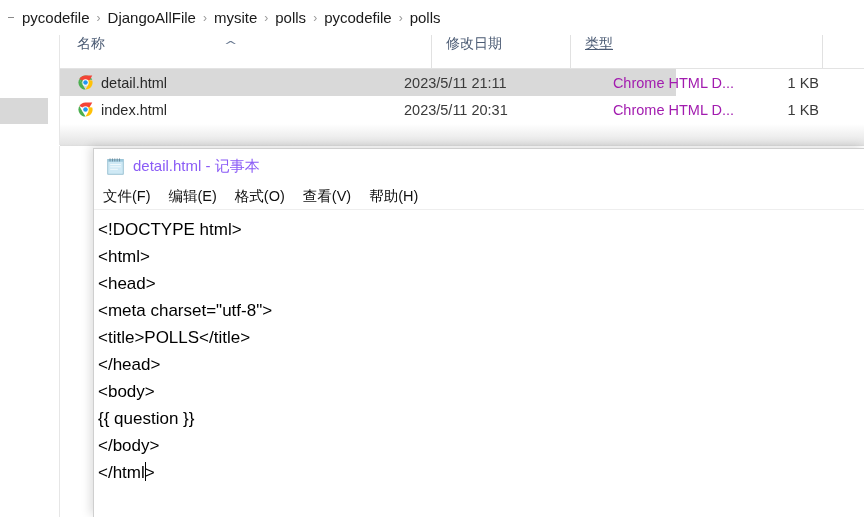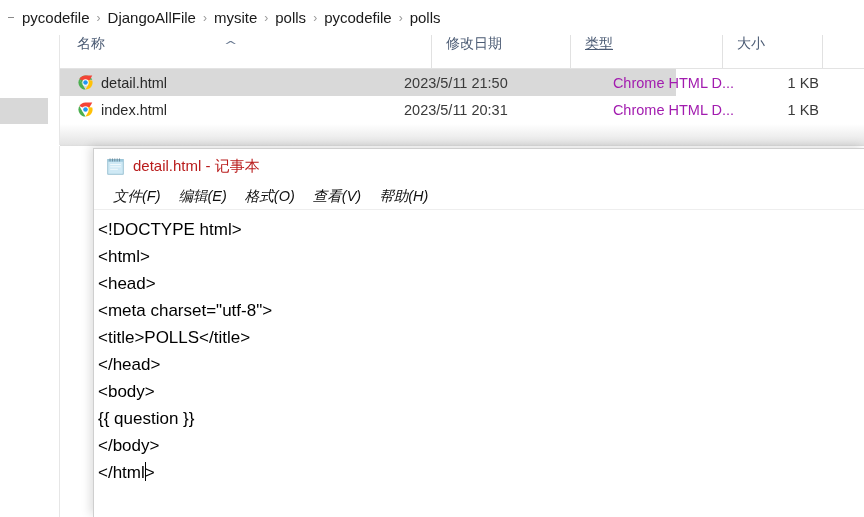--- a/index.html
+++ b/index.html
@@ -175,34 +175,32 @@
   .np-titlebar {
     height: 34px;
     display: flex;
     align-items: center;
     padding-left: 12px;
     gap: 8px;
     background: #ffffff;
   }
   .np-title-text {
     font-size: 15px;
-    color: #b91c1c;
+    color: #8b5cf6;
     white-space: nowrap;
   }
   .notepad-icon { width: 19px; height: 19px; display: block; flex: 0 0 auto; }
 
   .np-menubar {
     height: 26px;
     display: flex;
     align-items: center;
-    padding-left: 10px;
     gap: 0px;
     background: #ffffff;
     border-bottom: 1px solid #eeeeee;
-    font-style: italic;
   }
   .np-menu-item {
     font-size: 14.5px;
     color: #111111;
     padding: 2px 9px;
     white-space: nowrap;
     cursor: default;
   }
 
   .np-textarea {
@@ -258,44 +256,41 @@
   <div class="col-header">
     <div class="col col-name">
       <span class="coltext">名称</span>
       <span class="sort-caret">^</span>
     </div>
     <div class="col col-date">
       <span class="coltext">修改日期</span>
     </div>
     <div class="col col-type">
       <span class="coltext">类型</span>
-    </div>
-    <div class="col col-size">
-      <span class="coltext">大小</span>
     </div>
     <div class="col-end"></div>
   </div>
 
   <div class="filelist">
 
     <div class="file-row selected">
       <span class="fr-name">
         <span>
           <svg class="chrome-icon" viewBox="0 0 48 48" xmlns="http://www.w3.org/2000/svg">
             <path fill="#4caf50" d="M24 4a20 20 0 0 0-17.3 10l9.2 16L24 16h19.1A20 20 0 0 0 24 4z" transform="translate(0,0)"></path>
             <path fill="#f44336" d="M6.7 14A20 20 0 0 1 24 4h19.1l-8 14H16z"></path>
             <path fill="#ffc107" d="M43.1 18A20 20 0 0 1 24 44l8-14-8-14z"></path>
             <path fill="#4caf50" d="M6.7 14 16 30l8 14A20 20 0 0 1 6.7 14z"></path>
             <circle cx="24" cy="24" r="9" fill="#ffffff"></circle>
             <circle cx="24" cy="24" r="6.4" fill="#2196f3"></circle>
           </svg>
         </span>
         <span>detail.html</span>
       </span>
-      <span class="fr-date">2023/5/11 21:50</span>
+      <span class="fr-date">2023/5/11 21:11</span>
       <span class="fr-type">Chrome HTML D...</span>
       <span class="fr-size">1 KB</span>
     </div>
 
     <div class="file-row">
       <span class="fr-name">
         <span>
           <svg class="chrome-icon" viewBox="0 0 48 48" xmlns="http://www.w3.org/2000/svg">
             <path fill="#f44336" d="M6.7 14A20 20 0 0 1 24 4h19.1l-8 14H16z"></path>
             <path fill="#ffc107" d="M43.1 18A20 20 0 0 1 24 44l8-14-8-14z"></path>

